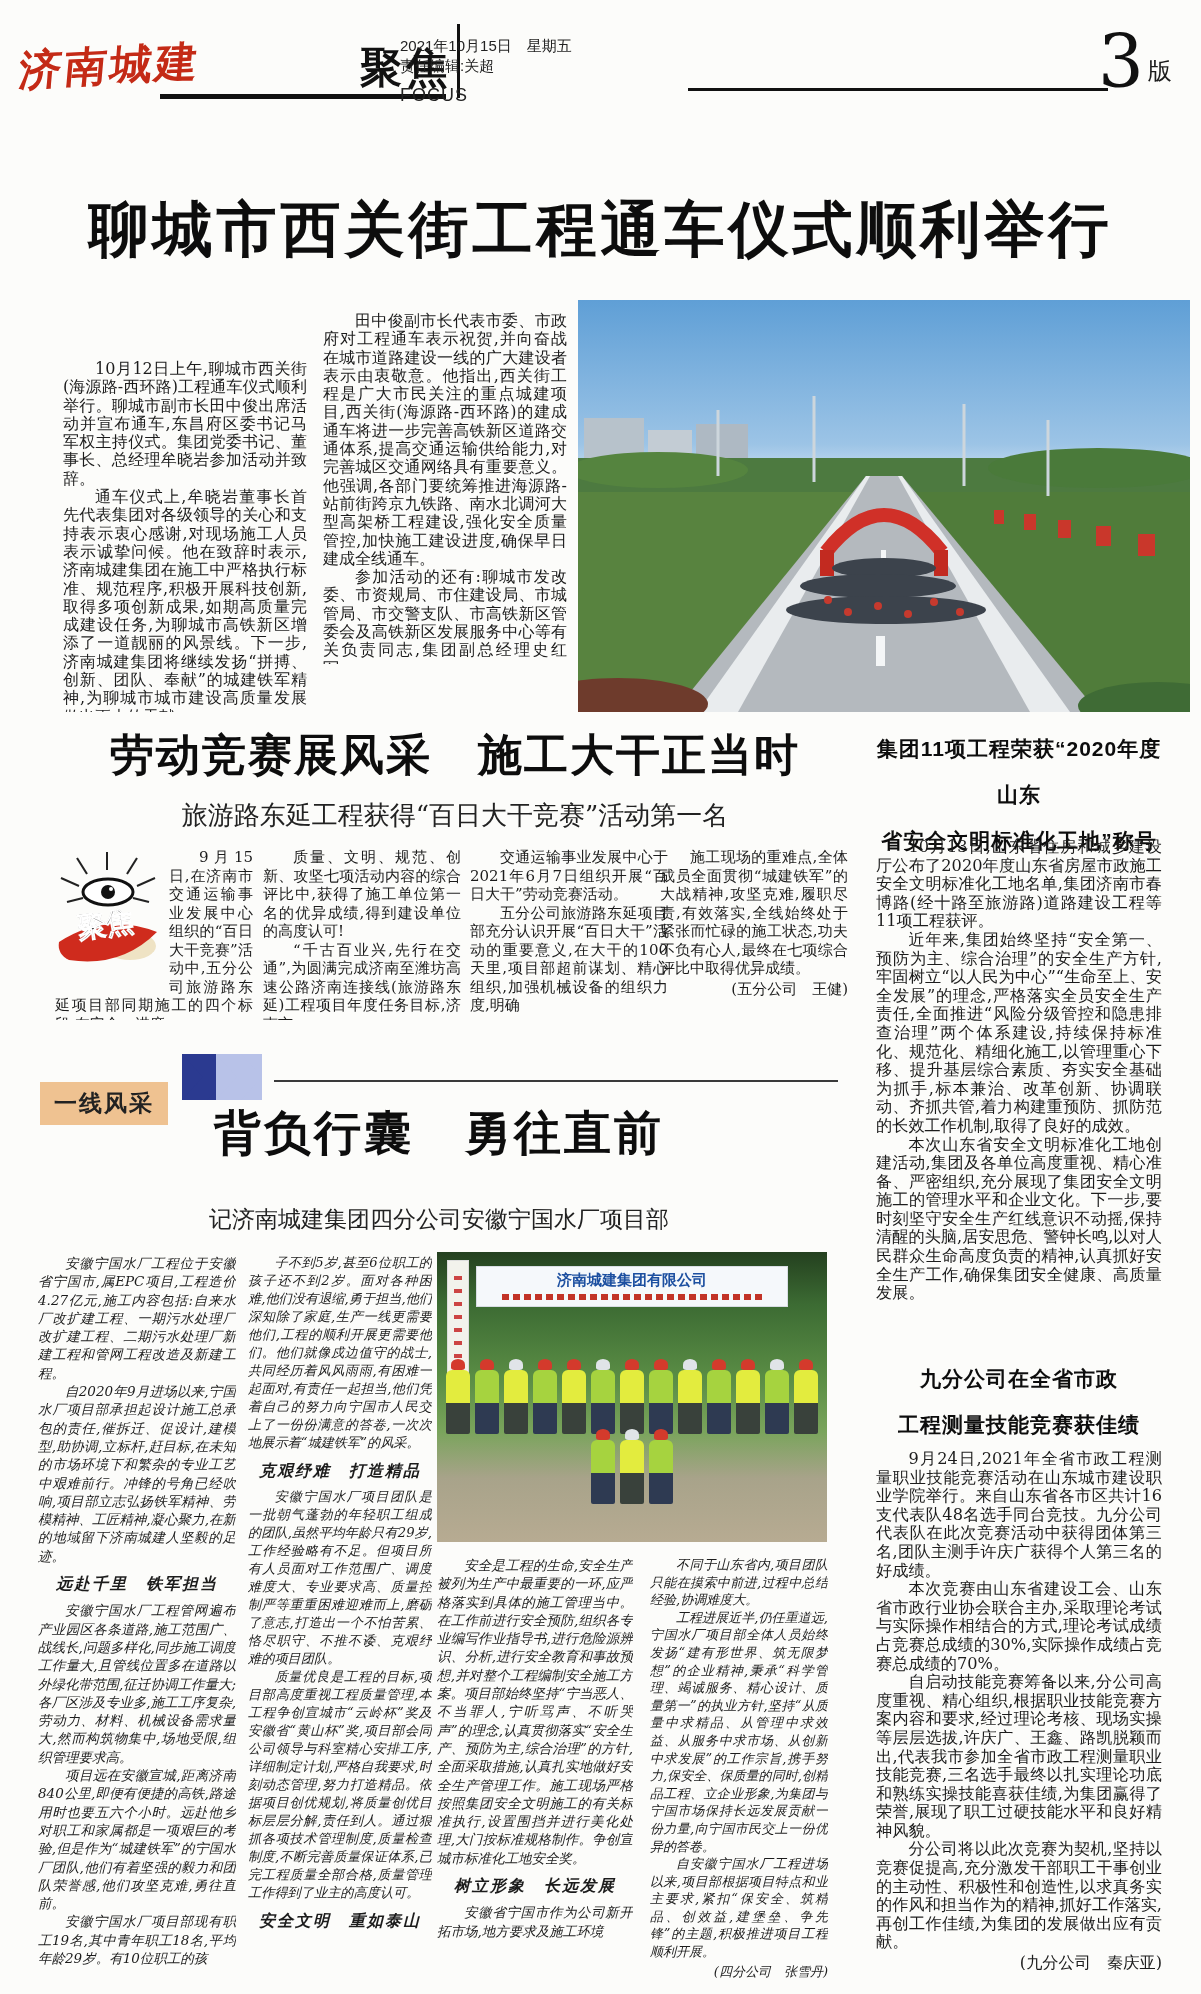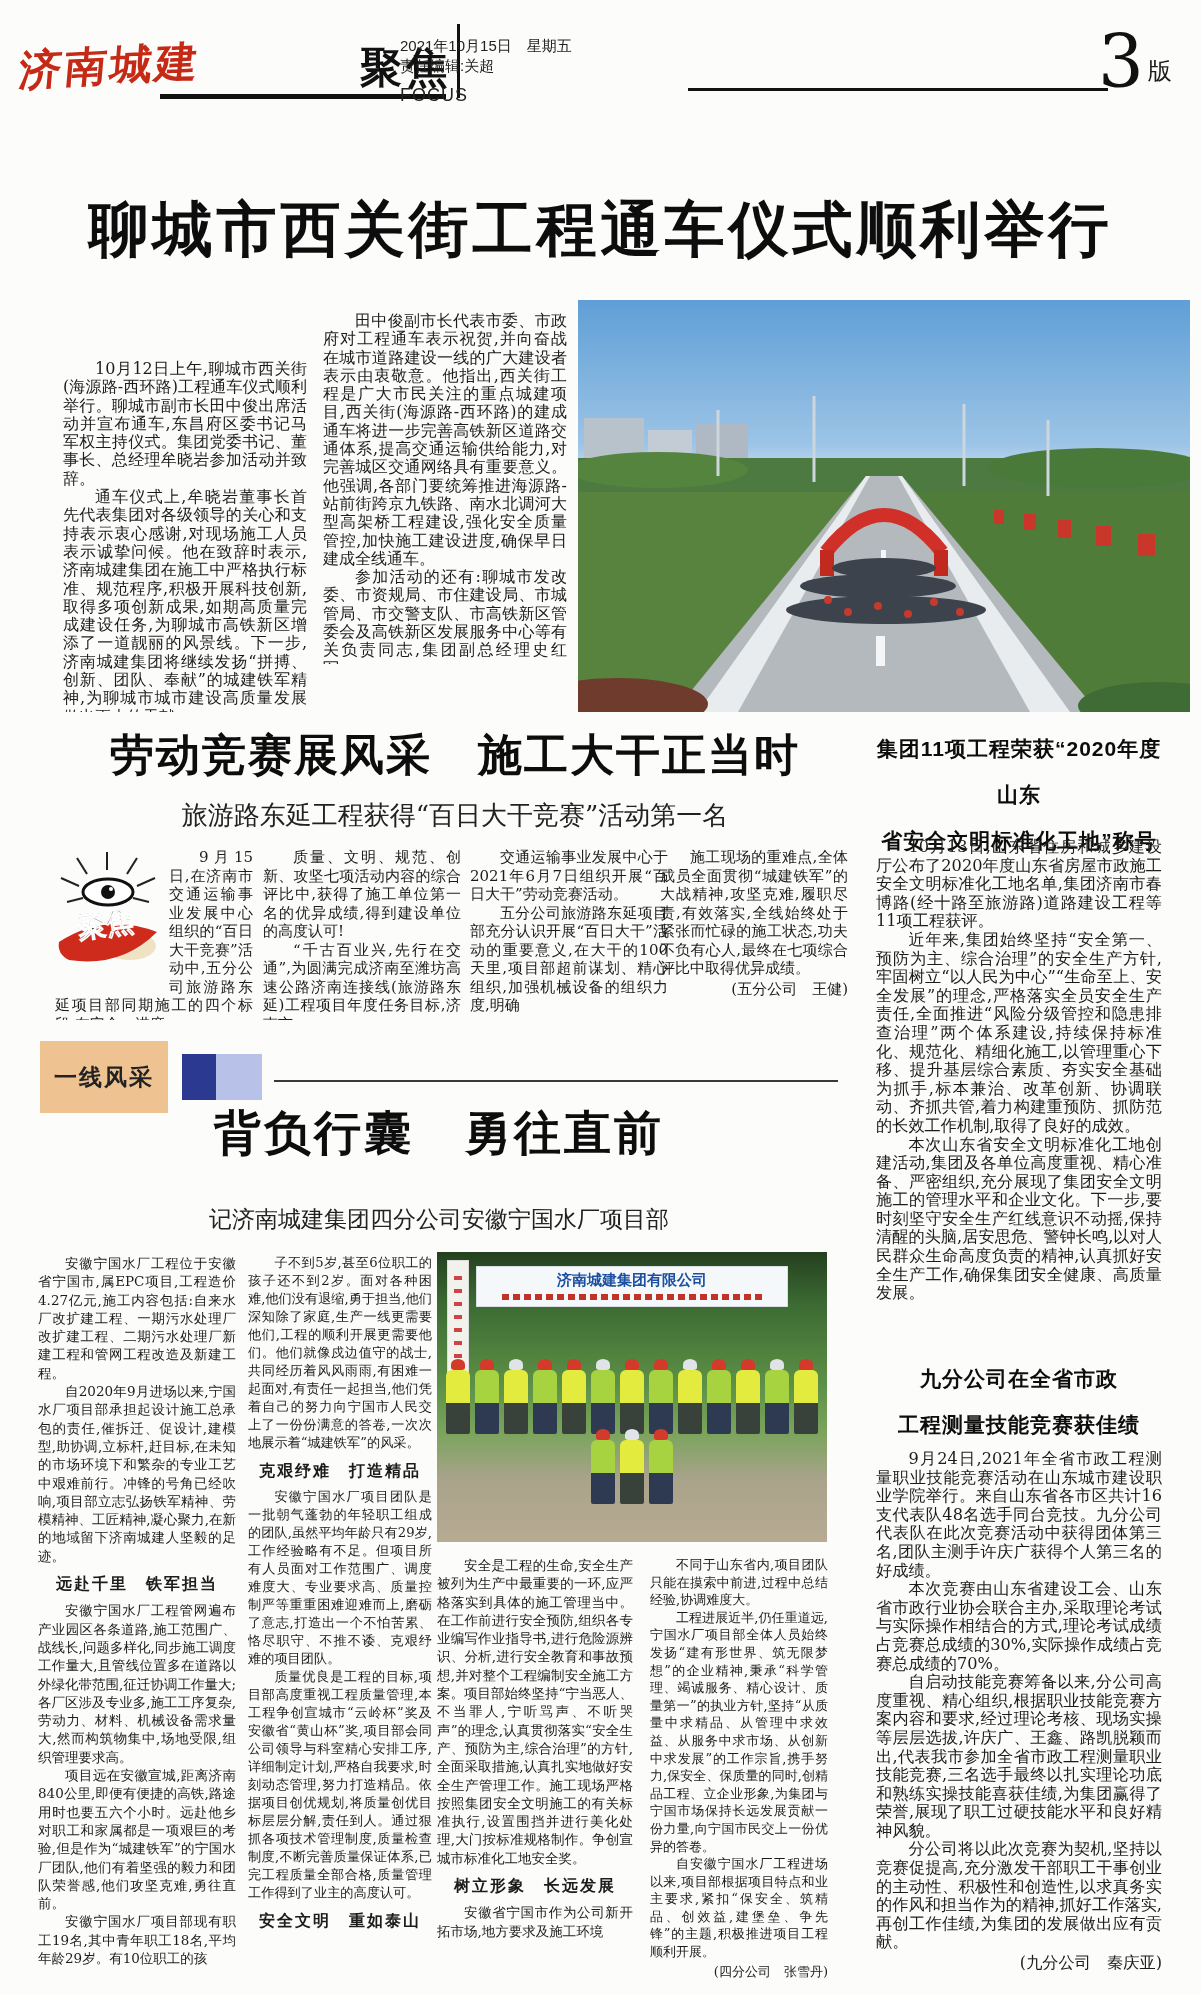--- a/index.html
+++ b/index.html
@@ -49,31 +49,31 @@
   .jfocus{float:left;width:106px;height:130px;margin:2px 8px 2px 0;}
 
   
   .sb{left:876px;width:286px;}
   .sb-title{text-align:center;font-weight:900;font-size:21px;line-height:46px;color:#0d0d0d;letter-spacing:1px;}
   .sb-body{font-size:16.2px;line-height:18.6px;overflow:hidden;}
   .sb1t{top:726px;} .sb1b{top:838px;height:500px;}
   .sb2t{top:1356px;} .sb2b{top:1450px;height:520px;}
 
   
-  .tag{left:40px;top:1041px;width:128px;height:72px;background:#efc291;color:#222;
+  .tag{left:40px;top:1082px;width:128px;height:43px;background:#efc291;color:#222;
        display:flex;align-items:center;justify-content:center;font-size:23px;font-weight:bold;letter-spacing:2px;}
   .chev{top:1054px;width:46px;height:46px;}
   .chev1{left:182px;background:#2b3a90;}
   .chev2{left:216px;background:#b8c2e8;}
   .chevshape{clip-path:polygon(0 0,55% 0,100% 50%,55% 100%,0 100%,45% 50%);width:100%;height:100%;}
   .a3rule{left:274px;top:1080px;width:564px;height:2px;background:#3a3a3a;}
   .a3-head{left:40px;top:1102px;width:798px;text-align:center;font-size:47px;font-weight:900;
            letter-spacing:3px;color:#0d0d0d;}
   .a3-sub{left:40px;top:1204px;width:798px;text-align:center;font-size:23px;color:#222;}
-  .a3col{overflow:hidden;}
+  .a3col{overflow:hidden;font-style:italic;}
   .a3c1{left:38px;top:1254px;width:198px;height:738px;font-size:13.5px;line-height:18.3px;}
   .a3c2{left:248px;top:1254px;width:184px;height:738px;font-size:13.2px;line-height:18px;}
   .a3c3{left:437px;top:1556px;width:196px;height:436px;font-size:13.5px;line-height:18.3px;}
   .a3c4{left:650px;top:1556px;width:178px;height:436px;font-size:13px;line-height:17.6px;}
   .a3col .shd{font-size:16px;}
 
   
   .photo2{left:437px;top:1252px;width:390px;height:290px;overflow:hidden;
           background:linear-gradient(180deg,#24401f 0%,#3c6b33 18%,#5c8f46 45%,#7aa45c 62%,#a8a38a 78%,#b7ab92 100%);}
   .p2sign{position:absolute;left:50%;top:14px;transform:translateX(-50%);width:302px;background:#f5f8fb;

